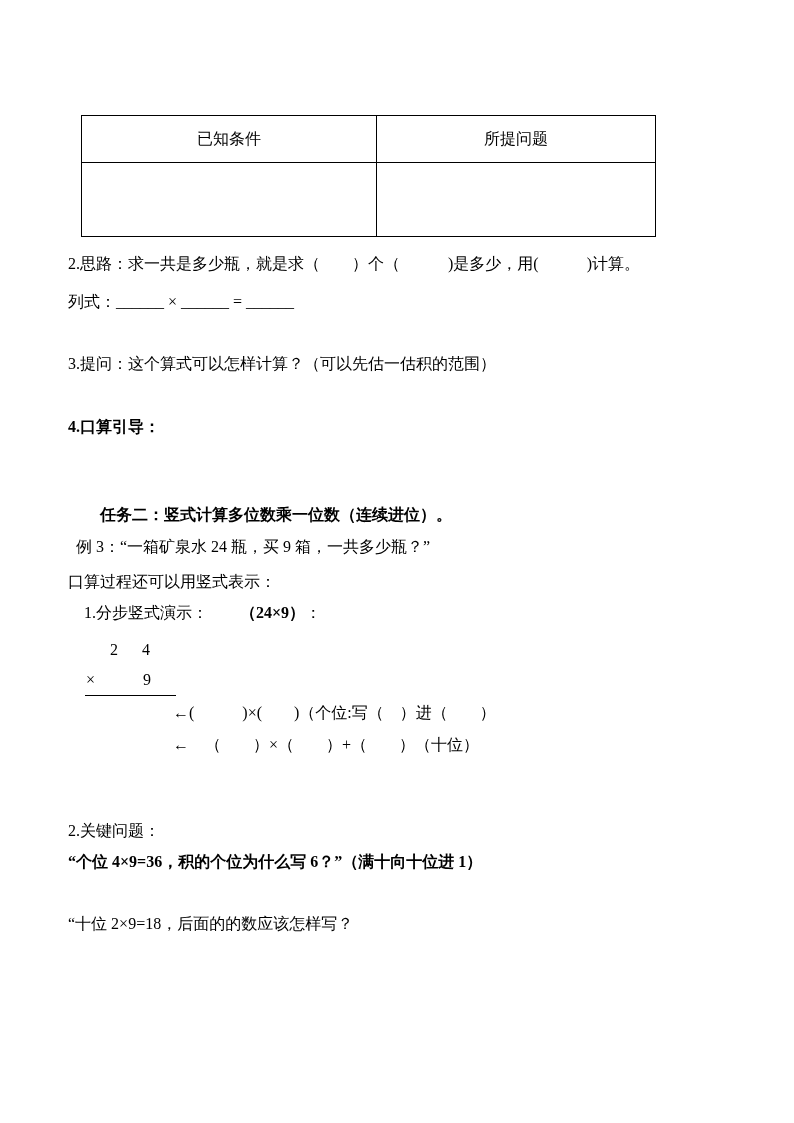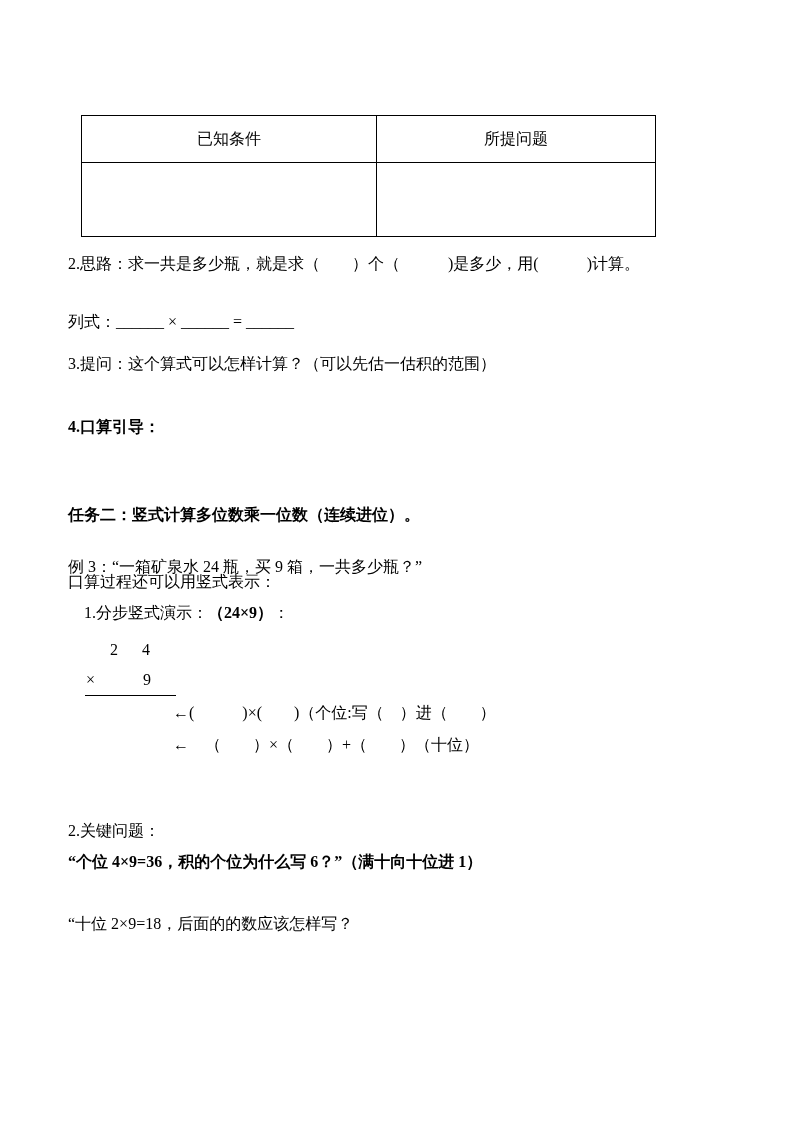--- a/index.html
+++ b/index.html
@@ -11,21 +11,21 @@
     font-family: "Liberation Serif", "DejaVu Serif", serif;
     font-size: 16px;
     color: #000000;
     overflow: hidden;
   }
   .para {
     position: absolute;
     white-space: pre;
     line-height: 22px;
   }
-  .bold { font-weight: bold; }
+  .bold { font-weight: bold; margin-left: 32px; }
   
   .cond-table {
     position: absolute;
     left: 81px;
     top: 115px;
     width: 572px;
     border-collapse: collapse;
     table-layout: fixed;
   }
   .cond-table td {
@@ -63,29 +63,29 @@
       </tr>
       <tr class="body-row">
         <td class="col1"></td>
         <td class="col2"></td>
       </tr>
     </tbody>
   </table>
 
   <div class="para" style="left:68px; top:253px;">2.思路：求一共是多少瓶，就是求（　　）个（　　　)是多少，用(　　　)计算。</div>
 
-  <div class="para" style="left:68px; top:291px;margin-top:20px;">列式：______ × ______ = ______</div>
+  <div class="para" style="left:68px; top:291px;">列式：______ × ______ = ______</div>
 
   <div class="para" style="left:68px; top:353px;">3.提问：这个算式可以怎样计算？（可以先估一估积的范围）</div>
 
   <div class="para" style="left:68px; top:416px;font-weight:bold;">4.口算引导：</div>
 
   <div class="para bold" style="left:68px; top:504px;">任务二：竖式计算多位数乘一位数（连续进位）。</div>
 
-  <div class="para" style="left:68px; top:536px;margin-top:20px;">例 3：“一箱矿泉水 24 瓶，买 9 箱，一共多少瓶？”</div>
+  <div class="para" style="left:76px; top:536px;">例 3：“一箱矿泉水 24 瓶，买 9 箱，一共多少瓶？”</div>
 
   <div class="para" style="left:68px; top:571px;">口算过程还可以用竖式表示：</div>
 
   <div class="para" style="left:84px; top:602px;"><span>1.分步竖式演示：</span><span class="bold">（24×9）</span><span>：</span></div>
 
   <span class="vnum" style="left:110px; top:641px;">2</span>
   <span class="vnum" style="left:142px; top:641px;">4</span>
   <span class="vnum" style="left:86px; top:671px;">×</span>
   <span class="vnum" style="left:143px; top:671px;">9</span>
   <div class="vrule"></div>

